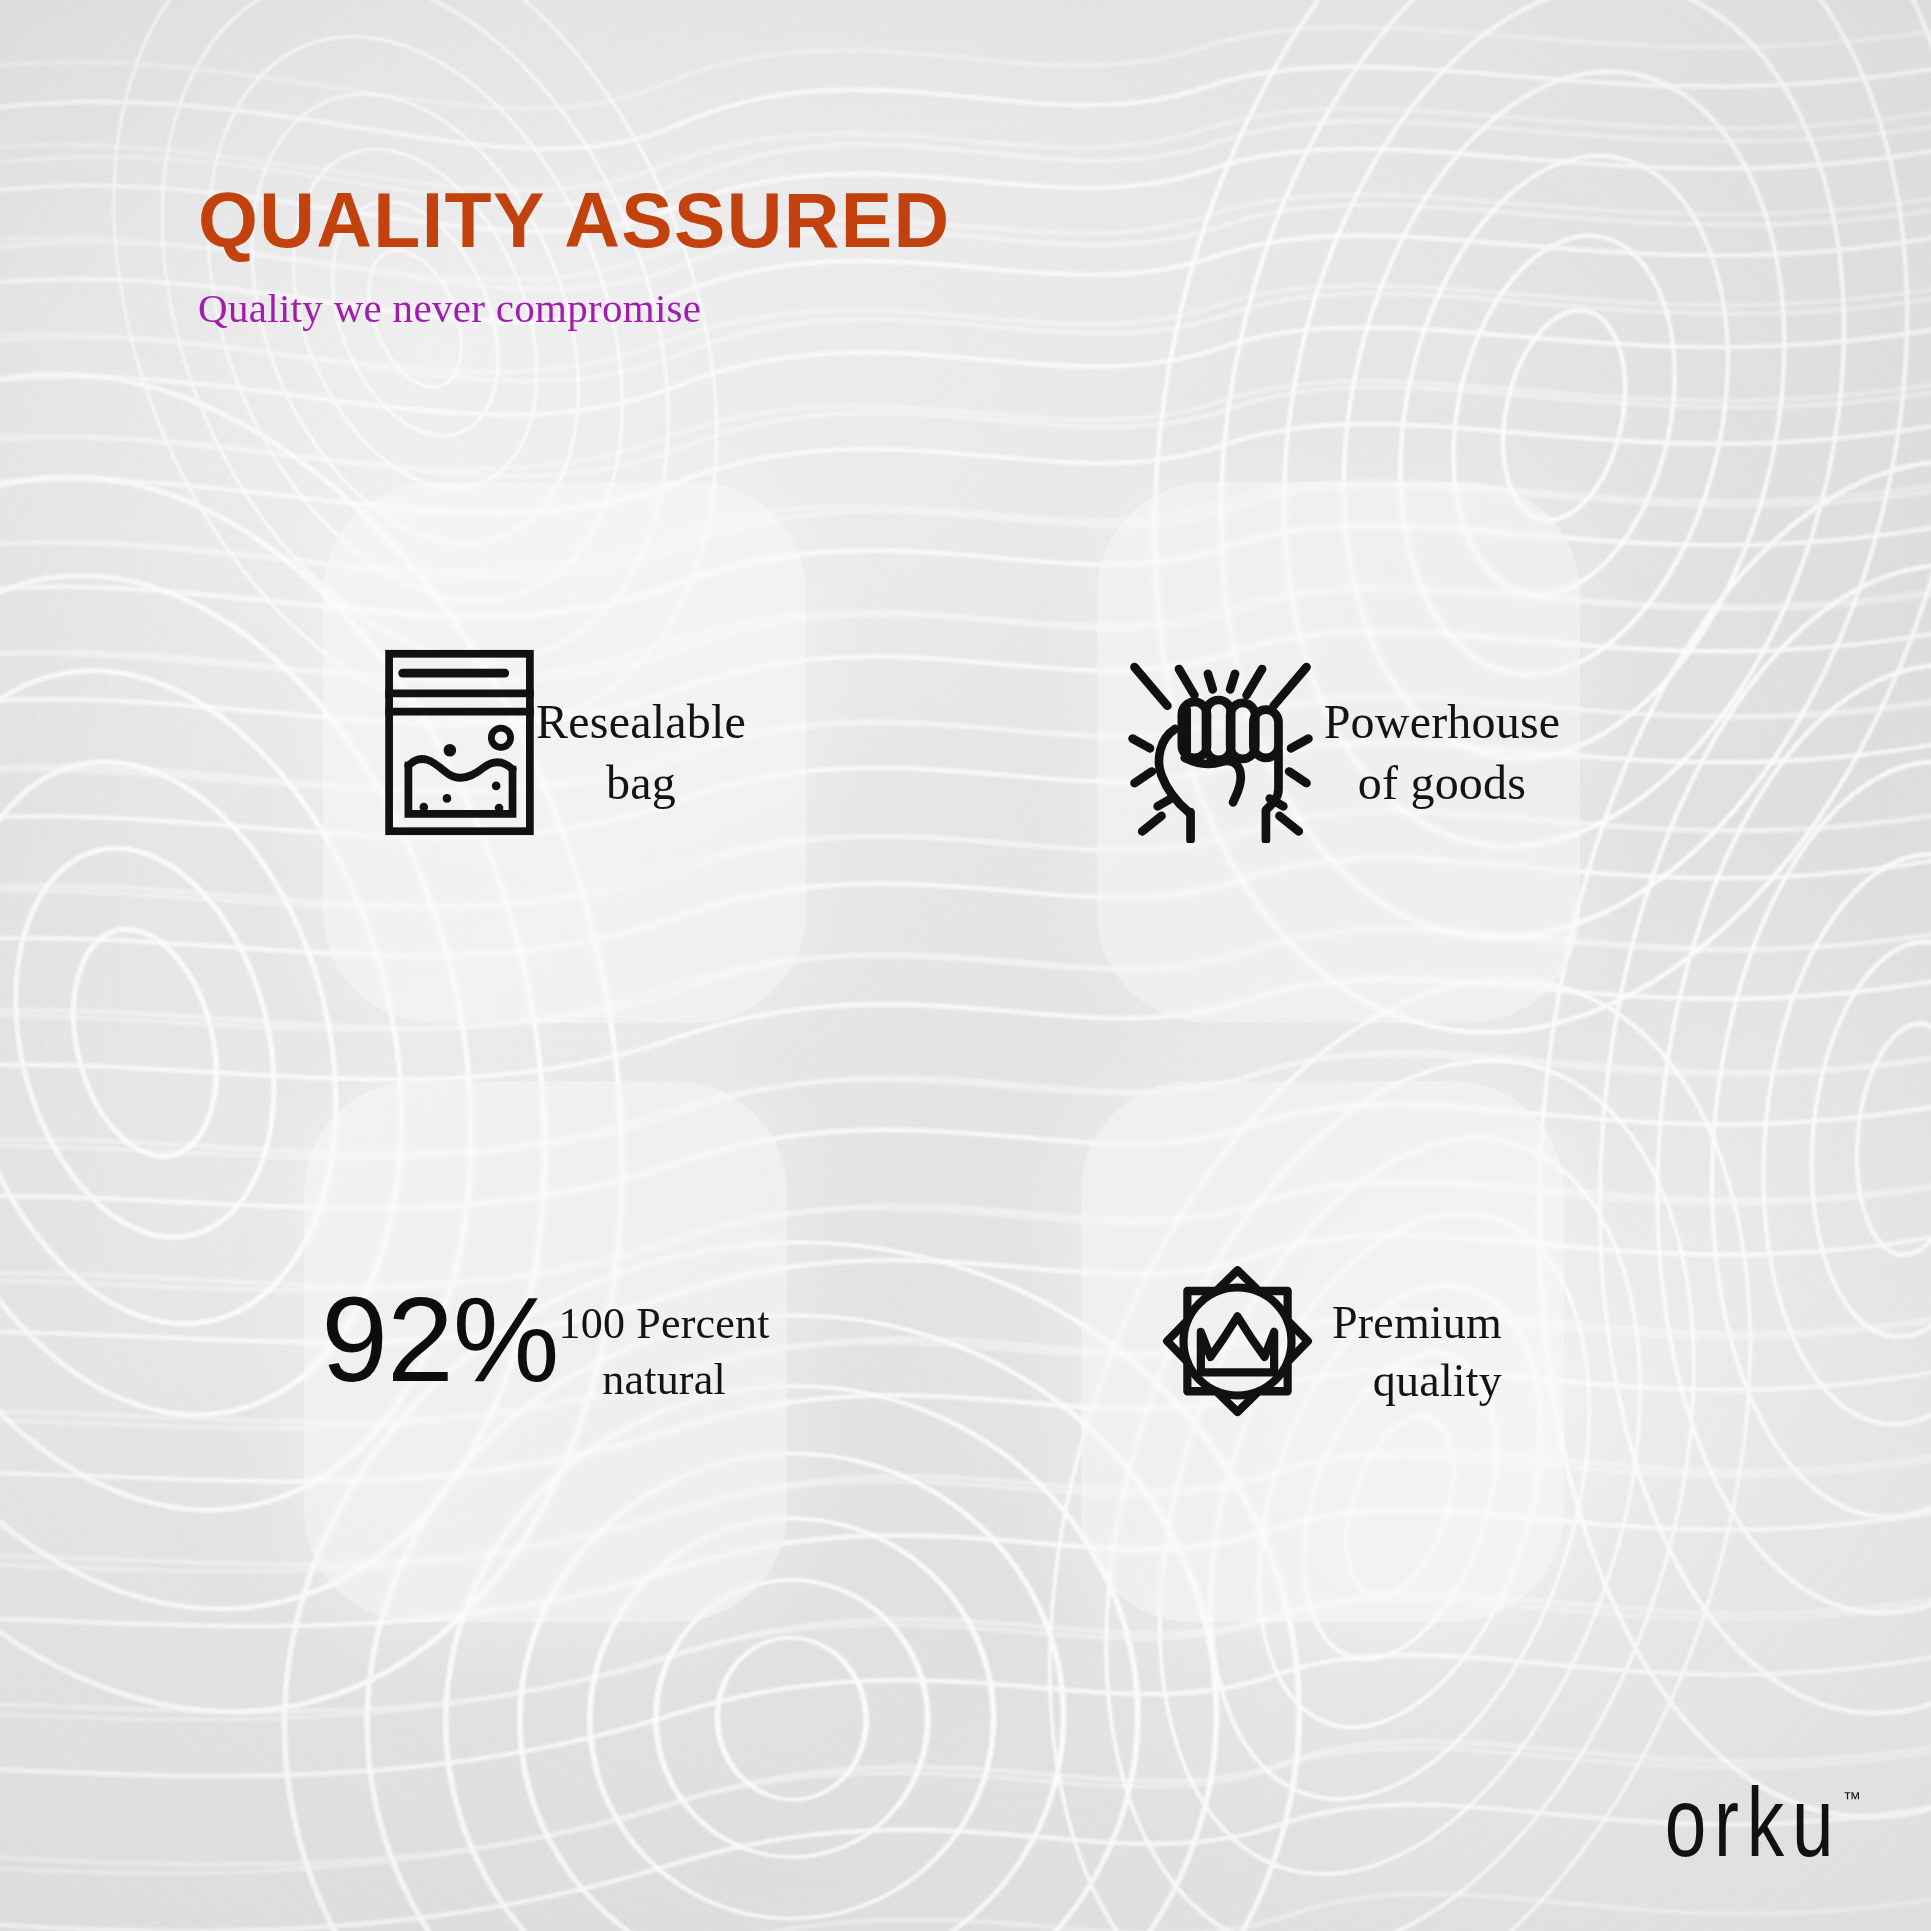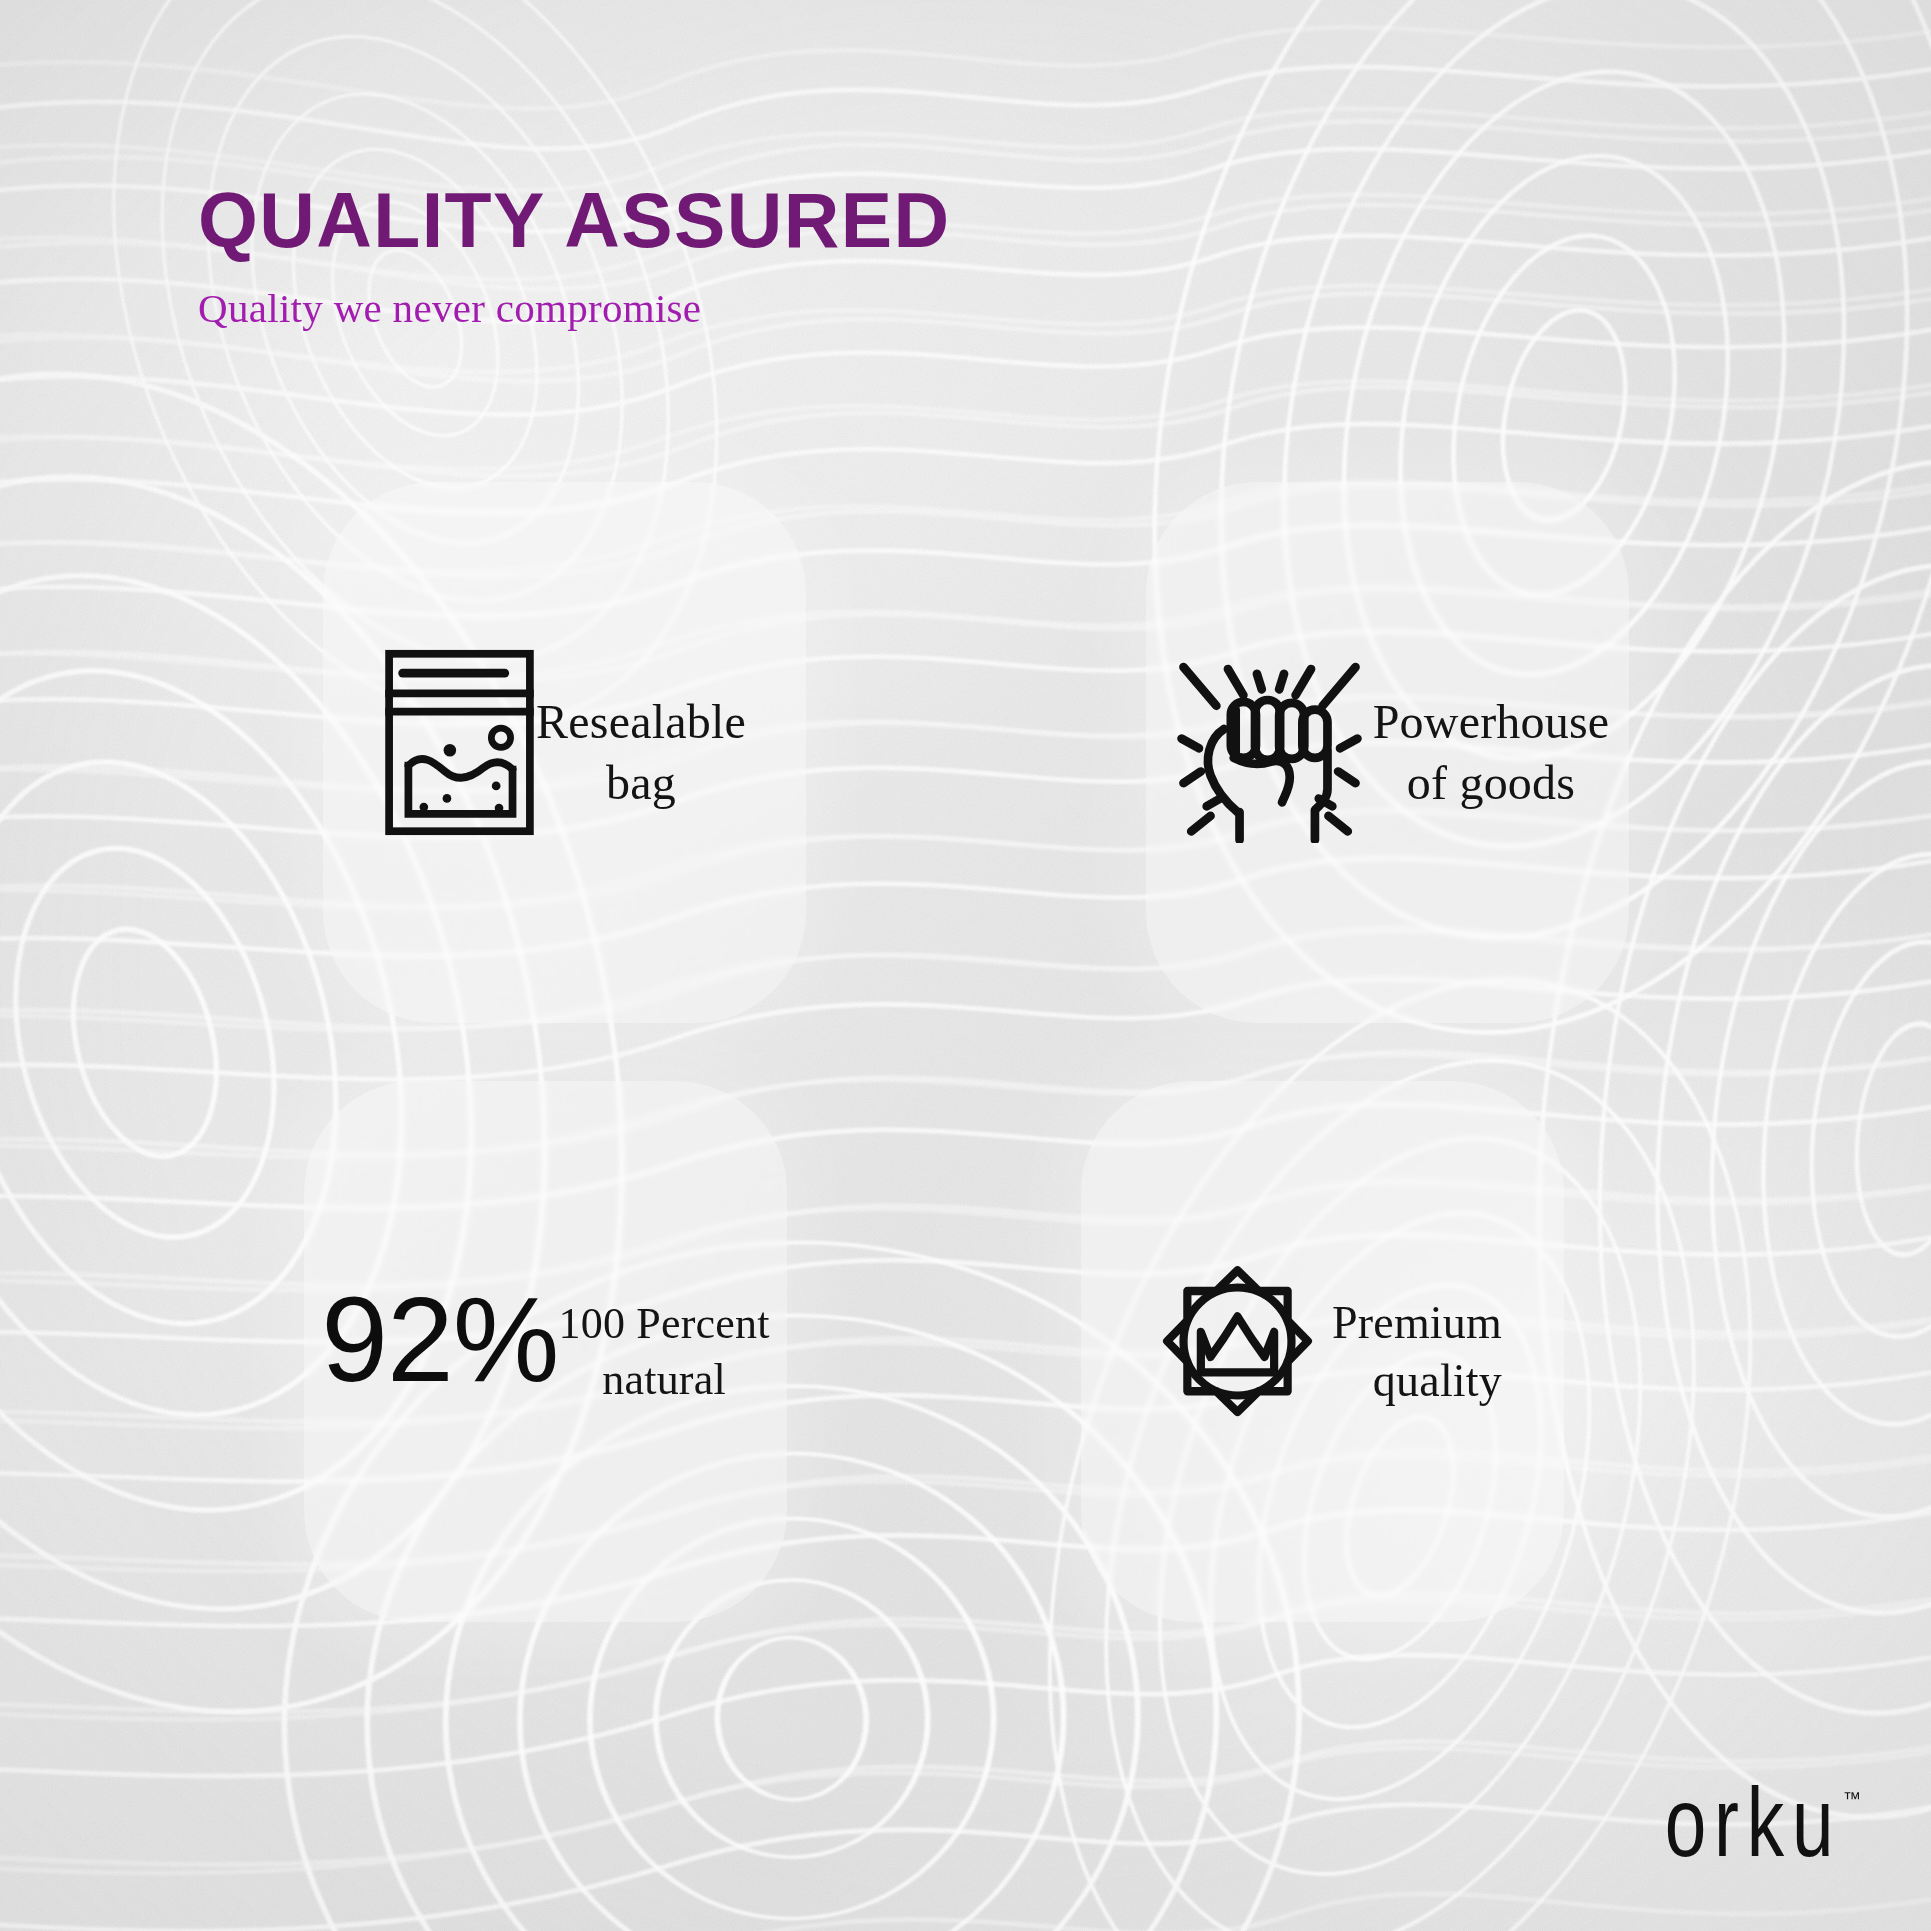--- a/index.html
+++ b/index.html
@@ -31,21 +31,21 @@
   }
 
   
   #frame { position:absolute; inset:0; z-index:3; }
 
   .header { position:absolute; left:198px; top:182px; width:1159px; }
   .title {
     font-size:77px;
     font-weight:bold;
     letter-spacing:1.4px;
-    color:#701a75;
+    color:#c2410c;
     line-height:1;
     white-space:nowrap;
   }
   .subtitle {
     font-family:"Liberation Serif", serif;
     font-size:41px;
     color:#a21caf;
     margin-top:25px;
     letter-spacing:0.3px;
     white-space:nowrap;
@@ -61,21 +61,21 @@
     width:483px; height:541px;
     border-radius:111px;
     background:rgba(255,255,255,.42);
     backdrop-filter:blur(1.9px);
     display:flex;
     align-items:center;
     justify-content:center;
     box-shadow:0 0 58px 29px rgba(255,255,255,.18);
   }
   .card.c0 { left:323px;  top:19.3px;  }
-  .card.c1 { left:1146px; top:19.3px;  }
+  .card.c1 { left:1097px; top:19.3px;  }
   .card.c2 { left:304px;  top:618px; }
   .card.c3 { left:1081px; top:618px; }
 
   .icon-slot {
     height:222px;
     display:flex;
     align-items:center;
     justify-content:center;
     margin-bottom:21px;
   }

